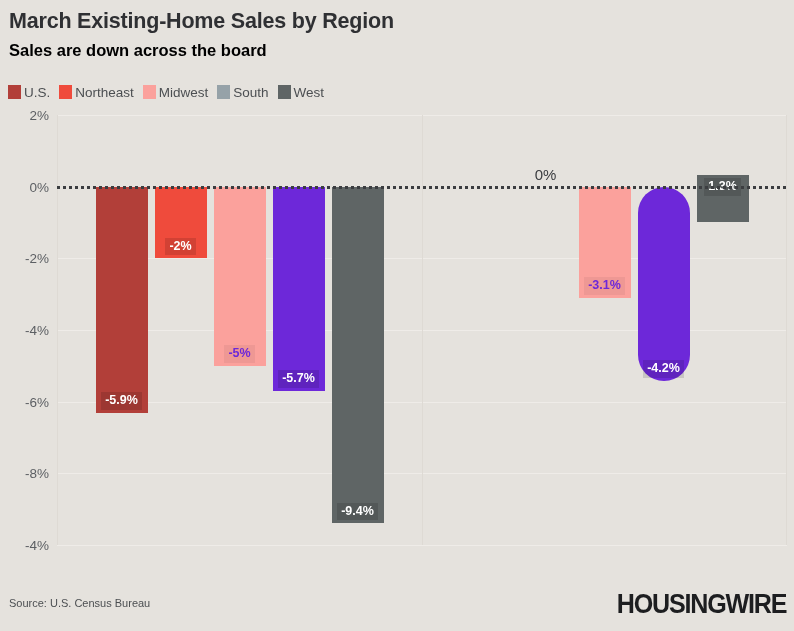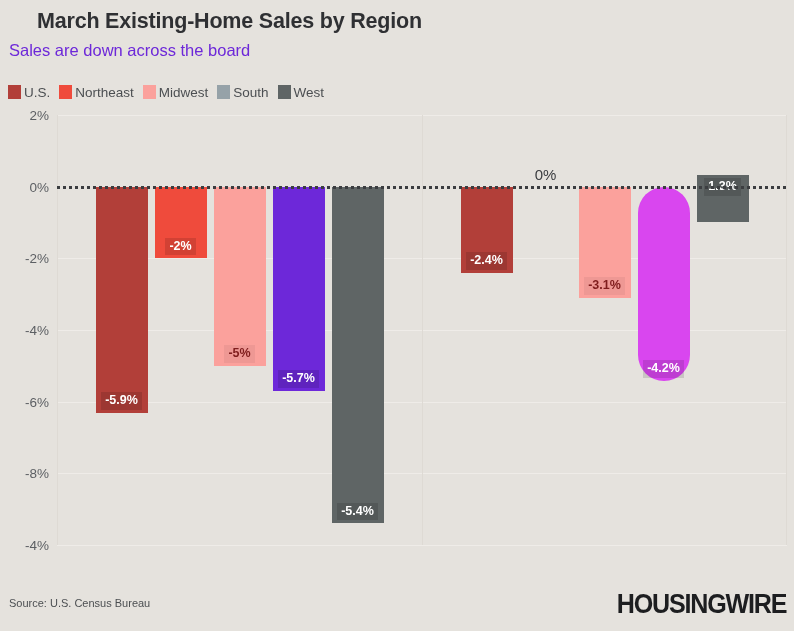--- a/index.html
+++ b/index.html
@@ -18,28 +18,27 @@
   }
 
   
   .title {
     position: absolute;
     left: 9px; top: 9px;
     font-size: 21.5px;
     font-weight: bold;
     color: #2f3033;
     letter-spacing: -0.2px;
-    margin-left: 28px;
   }
   .subtitle {
     position: absolute;
     left: 9px; top: 41px;
     font-size: 16.5px;
-    font-weight: normal;
-    color: #6d28d9;
+    font-weight: bold;
+    color: #000000;
   }
 
   
   .legend {
     position: absolute;
     left: 8px; top: 83px;
     display: flex;
     align-items: center;
     height: 18px;
   }
@@ -110,21 +109,21 @@
   .bar-label {
     font-size: 12.5px;
     font-weight: bold;
     padding: 2px 4px 3px 4px;
     line-height: 1;
     white-space: nowrap;
     margin-bottom: 3px;
   }
   .bar.up .bar-label { margin-bottom: 0; margin-top: 3px; }
   .bar-label.light { color: #ffffff; background: rgba(0,0,0,0.12); }
-  .bar-label.dark  { color: #7f1d1d; background: rgba(0,0,0,0.05); }
+  .bar-label.dark  { color: #6d28d9; background: rgba(0,0,0,0.05); }
   .bar-label.outside {
     background: transparent;
     color: #3b3d40;
     font-weight: normal;
     font-size: 15px;
     position: absolute;
     bottom: 100%;
     margin-bottom: 2px;
   }
 
@@ -211,32 +210,29 @@
       <div class="bar" style="left: 97.5px; top: 71.6667px; width: 52px; height: 71.6667px; background: rgb(239, 75, 60);">
         <span class="bar-label light">-2%</span>
       </div>
       <div class="bar" style="left: 156.5px; top: 71.6667px; width: 52px; height: 179.167px; background: rgb(251, 161, 156);">
         <span class="bar-label dark">-5%</span>
       </div>
       <div class="bar" style="left: 215.5px; top: 71.6667px; width: 52px; height: 204.25px; background: #6d28d9;">
         <span class="bar-label light">-5.7%</span>
       </div>
       <div class="bar" style="left: 274.5px; top: 71.6667px; width: 52px; height: 336.833px; background: rgb(95, 101, 101);">
-        <span class="bar-label light">-5.4%</span>
-      </div>
-      <div class="bar" style="left: 403.5px; top: 71.6667px; width: 52px; height: 86px; background: rgb(178, 63, 57);">
-        <span class="bar-label light">-2.4%</span>
+        <span class="bar-label light">-9.4%</span>
       </div>
       <div class="bar" style="left: 462.5px; top: 71.6667px; width: 52px; height: 0px; background: transparent;">
         <span class="bar-label outside">0%</span>
       </div>
       <div class="bar" style="left: 521.5px; top: 71.6667px; width: 52px; height: 111.083px; background: rgb(251, 161, 156);">
         <span class="bar-label dark">-3.1%</span>
       </div>
-      <div class="bar" style="left: 580.5px; top: 71.6667px; width: 52px; height: 194px; background: #d946ef; border-radius: 26px;">
+      <div class="bar" style="left: 580.5px; top: 71.6667px; width: 52px; height: 194px; background: #6d28d9; border-radius: 26px;">
         <span class="bar-label light">-4.2%</span>
       </div>
       <div class="bar up" style="left: 639.5px; top: 25.0833px; width: 52px; height: 46.5833px; background: rgb(95, 101, 101); margin-top: 35px;">
         <span class="bar-label light">1.3%</span>
       </div>
       <div class="zeroline" style="top: 70.6667px;"></div>
     </div>
 
   <div class="source">Source: U.S. Census Bureau</div>
   <div class="brand">HOUSINGWIRE</div>

